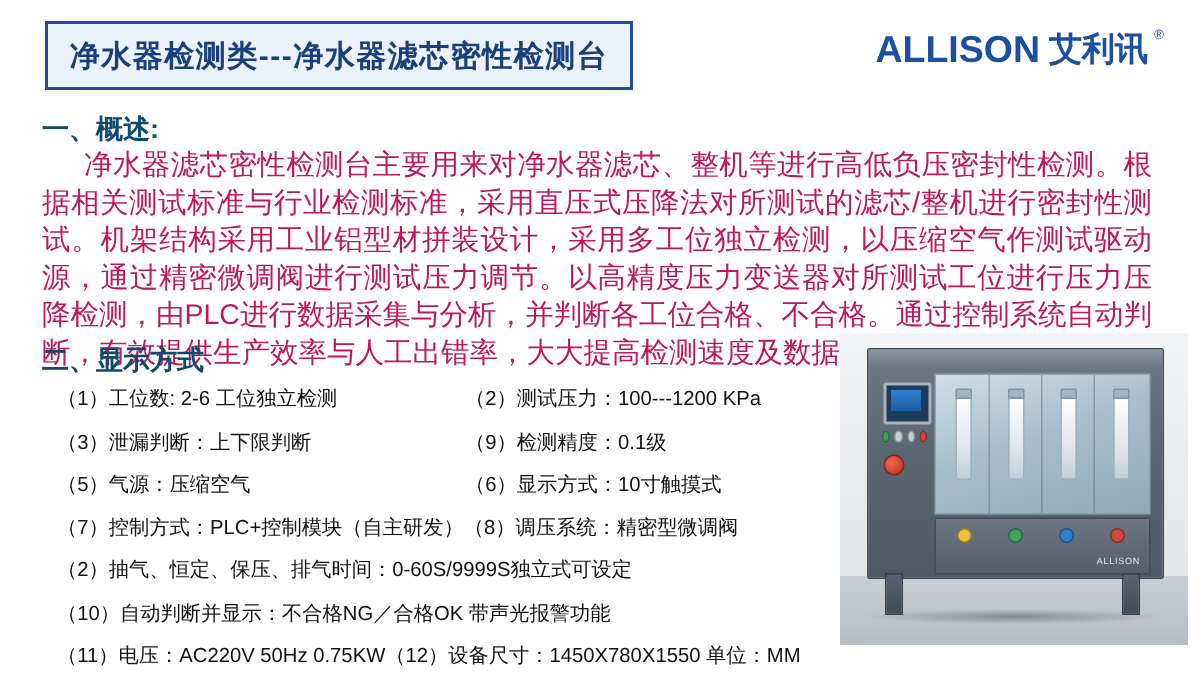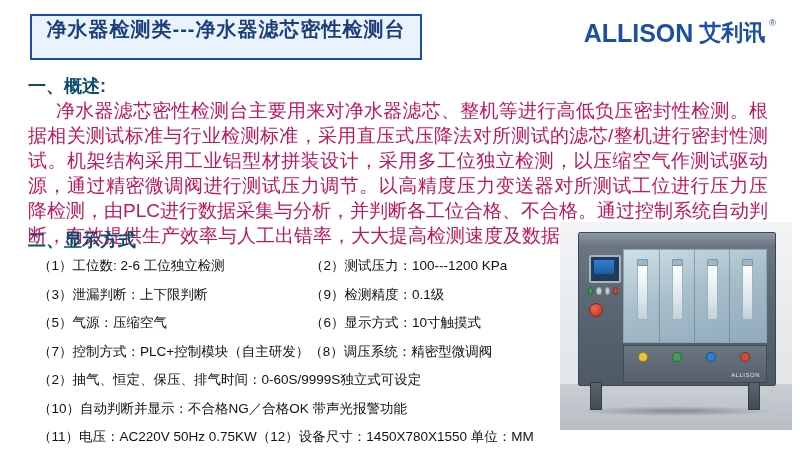--- a/index.html
+++ b/index.html
@@ -24,20 +24,21 @@
   
   .title-box {
     position: absolute;
     left: 30px;
     top: 14px;
     width: 392px;
     height: 46px;
     border: 2px solid #1a4fa0;
     background: #eaf2fb;
     display: flex;
+    align-items: center;
     justify-content: center;
     box-sizing: border-box;
   }
   .title-text {
     font-size: 20px;
     font-weight: bold;
     color: #1a3f7a;
     letter-spacing: 1px;
     white-space: nowrap;
   }

